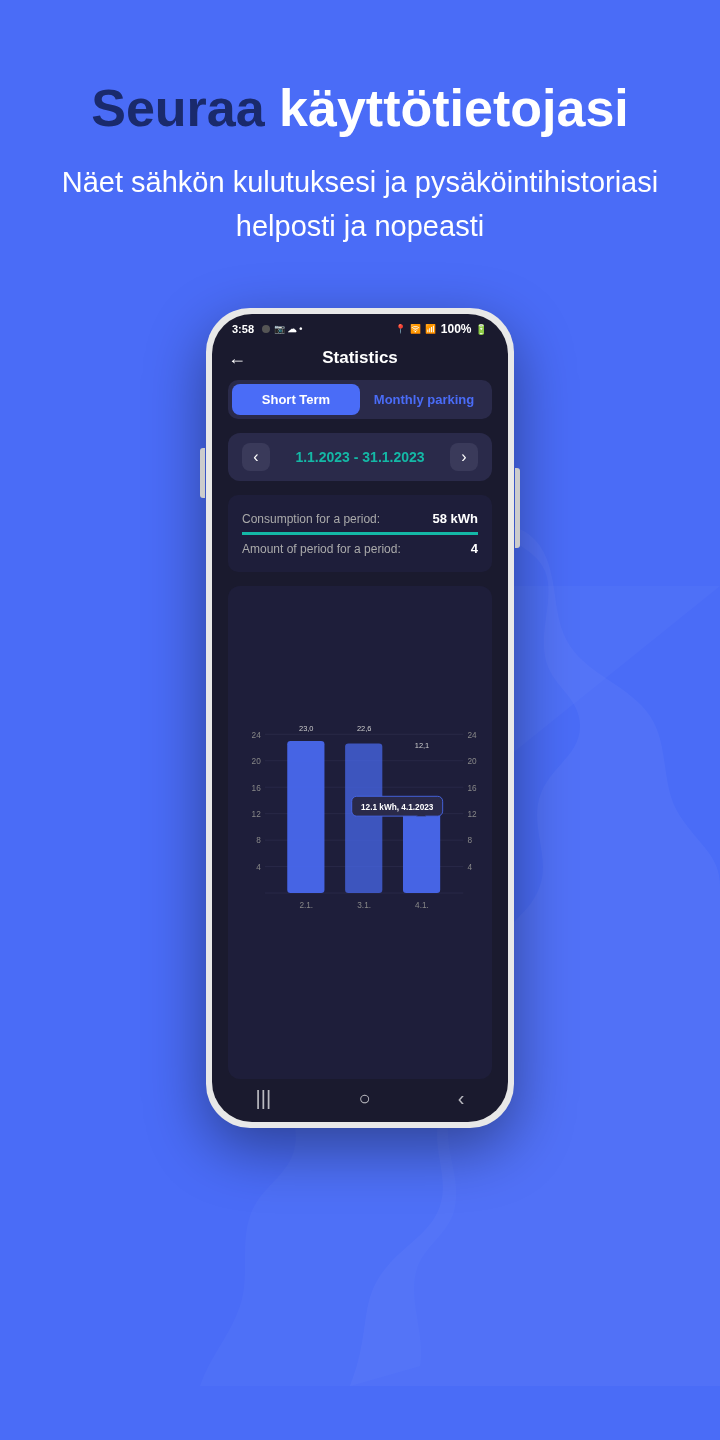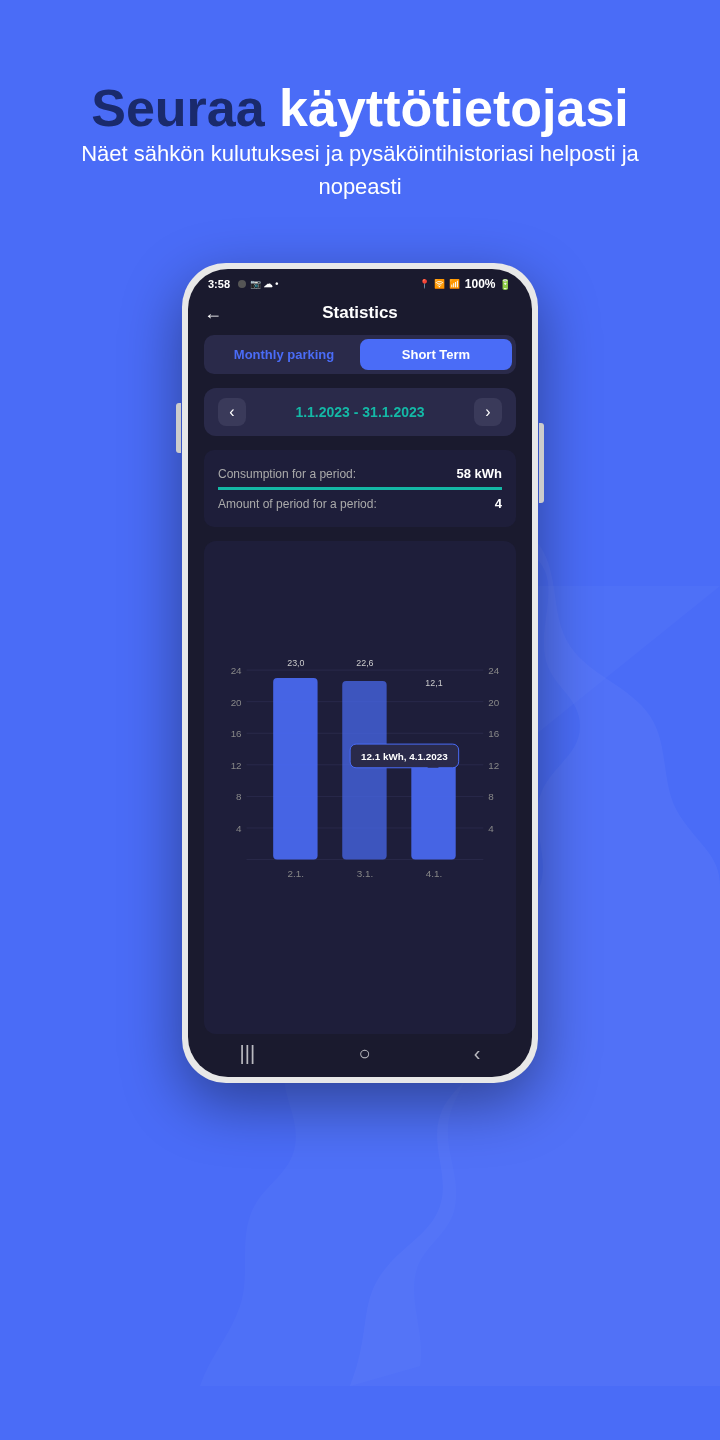--- a/index.html
+++ b/index.html
@@ -25,49 +25,50 @@
     .header-section {
       position: relative;
       z-index: 10;
       text-align: center;
       padding: 80px 40px 30px;
     }
 
     .title {
       font-size: 52px;
       line-height: 1.1;
+      margin-bottom: 24px;
       color: #1a2a6c;
     }
 
     .title span.bold {
       font-weight: 800;
       color: white;
     }
     .title span.normal {
       font-weight: 800;
       color: #1a2a6c;
     }
 
     .subtitle {
-      font-size: 22px;
+      font-size: 29px;
       color: white;
       line-height: 1.5;
       font-weight: 400;
     }
 
     .phone-wrapper {
       position: relative;
       z-index: 10;
       display: flex;
       justify-content: center;
       margin-top: 30px;
     }
 
     .phone-outer {
-      width: 356px;
+      width: 308px;
       height: 820px;
       background: #e8e8e8;
       border-radius: 44px;
       padding: 6px;
       box-shadow: 0 20px 60px rgba(0,0,0,0.4);
       position: relative;
     }
 
     .phone-inner {
       width: 100%;
@@ -308,22 +309,22 @@
           <span style="font-size:10px;">🔋</span>
         </div>
       </div>
 
       <div class="app-header">
         <span class="back-arrow">←</span>
         <span class="app-title">Statistics</span>
       </div>
 
       <div class="tabs">
+        <div class="tab active">Short Term</div>
         <div class="tab inactive">Monthly parking</div>
-        <div class="tab active">Short Term</div>
       </div>
 
       <div class="date-nav">
         <div class="date-arrow">‹</div>
         <span class="date-text">1.1.2023 - 31.1.2023</span>
         <div class="date-arrow">›</div>
       </div>
 
       <div class="stats-section">
         <div class="stat-row">

